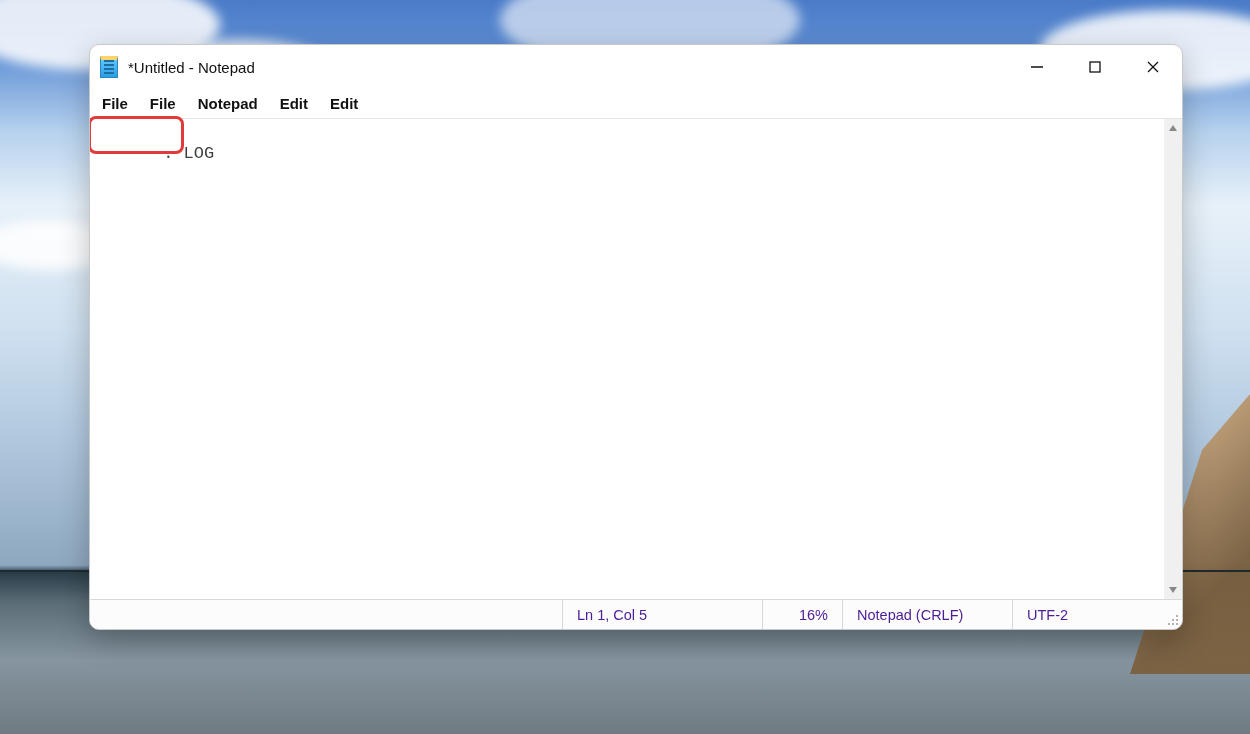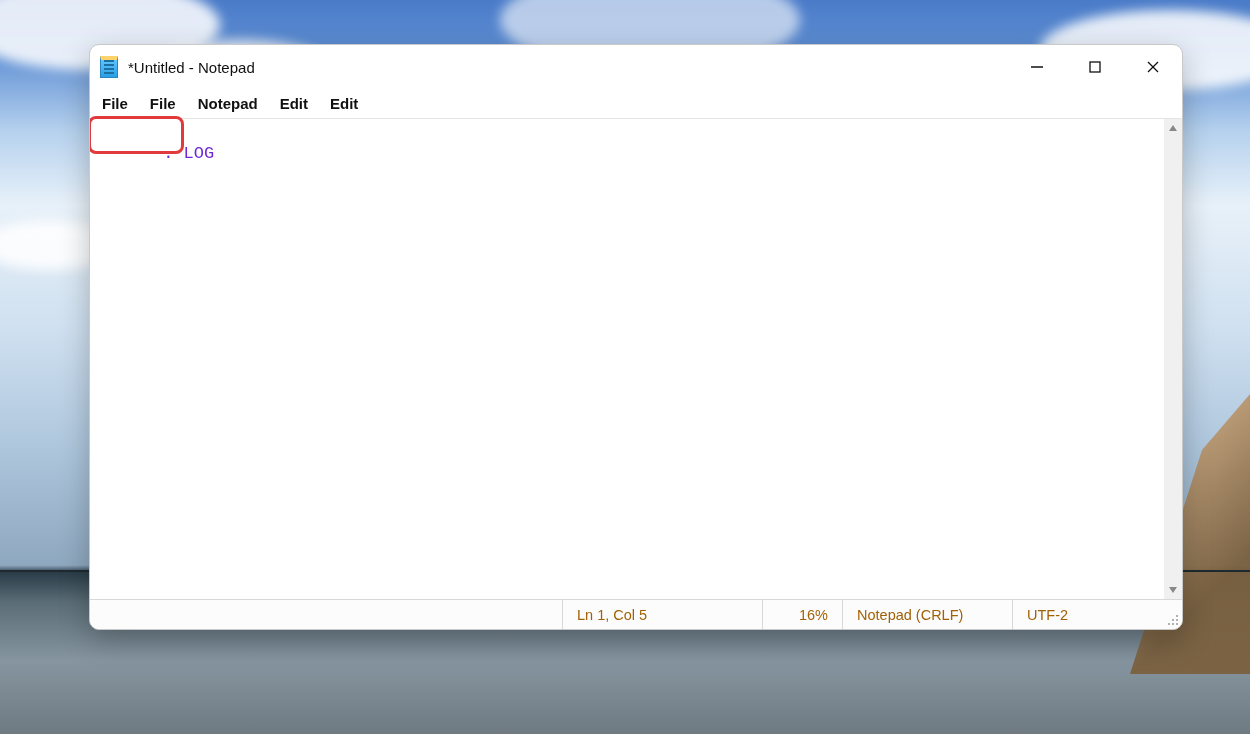--- a/index.html
+++ b/index.html
@@ -83,21 +83,21 @@
     flex:1;
     display:flex;
     position:relative;
     min-height:0;
   }
   .editor {
     flex:1;
     padding:6px 10px 6px 12px;
     font-family: Consolas, "Courier New", monospace;
     font-size:17px;
-    color:#6d28d9;
+    color:#404040;
     white-space:pre;
     overflow:hidden;
   }
   .highlight-box {
     position:absolute;
     left:-2px; top:-3px;
     width:96px; height:38px;
     border:3px solid #e03a3a;
     border-radius:8px;
     pointer-events:none;
@@ -108,21 +108,21 @@
     display:flex; flex-direction:column; justify-content:space-between;
   }
   .sb-btn { height:18px; display:flex; align-items:center; justify-content:center; color:#888; }
   .sb-btn svg { width:10px; height:10px; fill:#888; }
 
   .statusbar {
     height:30px;
     display:flex; align-items:center;
     border-top:1px solid #d8d8d8;
     font-size:14.5px;
-    color:#a16207;
+    color:#4c1d95;
     background:#fcfcfc;
   }
   .status-cell {
     height:100%;
     display:flex; align-items:center;
     padding:0 14px;
     border-left:1px solid #d8d8d8;
   }
   .status-spacer { flex:1; }
   .status-grip {

